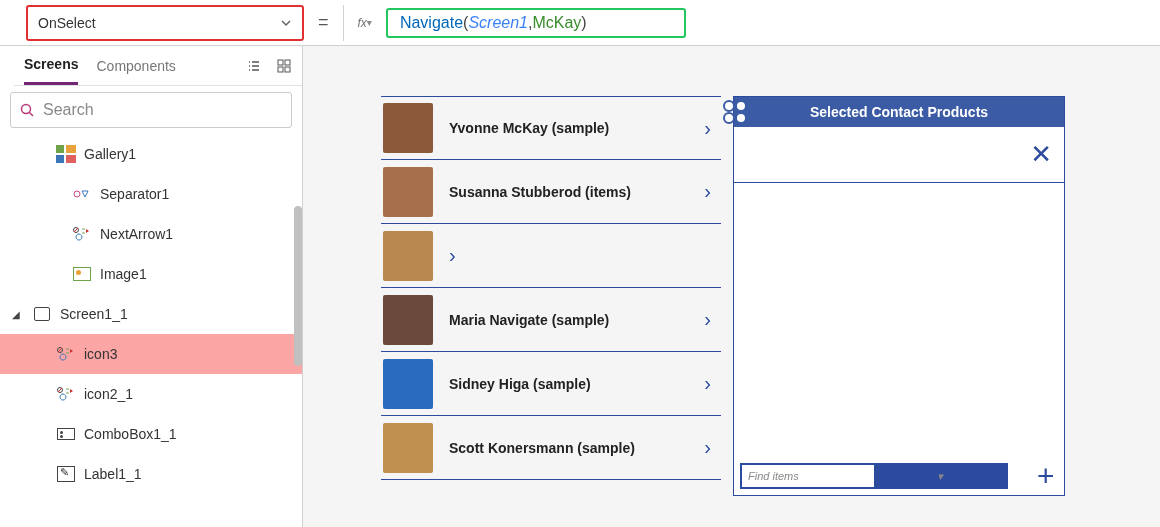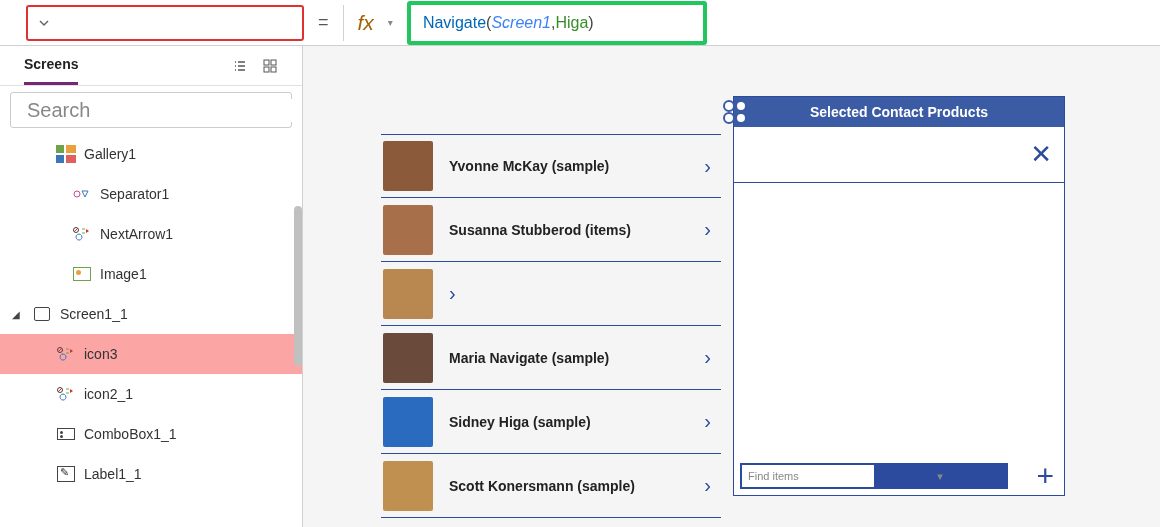--- a/index.html
+++ b/index.html
@@ -4,73 +4,73 @@
   <style>
     * { box-sizing: border-box; margin: 0; padding: 0; }
     body { font-family: "Segoe UI", Arial, sans-serif; font-size: 14px; color: #333; background: #fff; overflow: hidden; width: 1160px; height: 527px; }
 
     
     .formula-bar { display: flex; align-items: center; height: 46px; border-bottom: 1px solid #d0d0d0; padding: 0 8px 0 26px; gap: 10px; background: #fff; }
     .property-select { display: flex; align-items: center; width: 278px; height: 36px; border: 2px solid #e03030; border-radius: 3px; padding: 0 10px; background: #fff; }
     .property-select span { flex: 1; color: #333; }
     .equals { font-size: 18px; color: #555; padding: 0 4px; }
     .formula-box { display: flex; align-items: center; height: 36px; border-left: 1px solid #d0d0d0; padding-left: 14px; flex: 0 0 auto; }
-    .fx { font-style: italic; font-size: 21px; color: #a16207; margin-right: 14px; }
+    .fx { font-style: italic; font-size: 12px; color: #737373; margin-right: 0; }
     .fx-chevron { color: #888; font-size: 10px; margin-right: 14px; }
-    .formula-content { display: flex; align-items: center; height: 44px; border: 4px solid #22c55e; border-radius: 3px; padding: 4px 12px; font-size: 16px; min-width: 300px; }
+    .formula-content { display: flex; align-items: center; height: 30px; border: 2px solid #22c55e; border-radius: 3px; padding: 4px 12px; font-size: 16px; min-width: 300px; }
     .fn-name { color: #0066b8; }
     .fn-paren { color: #444; }
     .fn-arg1 { color: #3b82f6; font-style: italic; }
     .fn-comma { color: #444; }
     .fn-arg2 { color: #378b29; }
 
     
     .main { display: flex; height: calc(527px - 46px); }
     .left-pane { width: 303px; border-right: 1px solid #d0d0d0; background: #fff; position: relative; }
     .canvas { flex: 1; background: #f5f5f5; position: relative; }
 
     
-    .tabs { display: flex; align-items: center; height: 40px; border-bottom: 1px solid #e0e0e0; padding: 0 24px; gap: 18px; }
+    .tabs { display: flex; align-items: center; height: 40px; border-bottom: 1px solid #e0e0e0; padding: 0 10px; gap: 18px; margin-left: 14px; }
     .tab { font-size: 14px; color: #777; cursor: pointer; height: 100%; display: flex; align-items: center; }
     .tab.active { color: #222; font-weight: 600; border-bottom: 3px solid #742774; }
     .tab-icons { margin-left: auto; display: flex; gap: 14px; color: #555; }
 
     
     .search-box { display: flex; align-items: center; height: 36px; margin: 6px 10px; border: 1px solid #ccc; border-radius: 3px; padding: 0 8px; gap: 8px; }
-    .search-box input { border: none; outline: none; flex: 1; font-size: 20px; color: #333; }
+    .search-box input { border: none; outline: none; flex: 1; font-size: 16px; color: #333; }
     .search-box input::placeholder { color: #888; }
 
     
     .tree { overflow-y: auto; height: calc(100% - 40px - 48px); }
     .tree-item { display: flex; align-items: center; height: 40px; padding-left: 12px; gap: 8px; cursor: pointer; }
     .tree-item.depth-1 { padding-left: 36px; }
     .tree-item.depth-2 { padding-left: 52px; }
     .tree-item.selected { background: #fca5a5; }
     .tree-chevron { width: 12px; font-size: 10px; color: #444; }
     .tree-icon { width: 20px; height: 20px; display: flex; align-items: center; justify-content: center; }
     .tree-label { color: #333; }
     .scroll-ind { position: absolute; right: 0; top: 160px; width: 8px; height: 160px; background: #c0c0c0; border-radius: 4px; }
 
     
     .canvas-inner { position: absolute; left: 78px; top: 50px; width: 684px; height: 400px; display: flex; }
 
     .gallery { width: 340px; }
     .gallery-row { display: flex; align-items: center; height: 64px; border-bottom: 1px solid #2c4a9e; padding: 0 10px 0 2px; gap: 16px; }
-    .gallery-row:first-child { border-top: 1px solid #2c4a9e; margin-top: 38px; }
+    .gallery-row:first-child { border-top: 1px solid #2c4a9e; }
     .avatar { width: 50px; height: 50px; border-radius: 2px; display: flex; align-items: center; justify-content: center; color: #fff; font-size: 10px; }
     .gallery-name { flex: 1; font-weight: 600; color: #222; }
     .chevron-right { color: #2c4a9e; font-size: 20px; }
 
     .right-panel { flex: 1; display: flex; flex-direction: column; border: 1px solid #2c4a9e; background: #fff; margin-left: 12px; position: relative; }
     .right-title { height: 30px; background: #3b5ba5; color: #fff; font-weight: 600; display: flex; align-items: center; justify-content: center; position: relative; }
     .sel-handles { position: absolute; left: -12px; top: 50%; transform: translateY(-50%); width: 26px; height: 26px; }
     .sel-handles circle { fill: #fff; stroke: #3b5ba5; stroke-width: 2; }
     .close-row { height: 56px; border-bottom: 1px solid #2c4a9e; display: flex; align-items: center; justify-content: flex-end; padding: 0 12px; }
     .close-x { font-size: 26px; color: #2c4a9e; }
-    .right-body { flex: 1; position: relative; }
+    .right-body { flex: 1; position: relative; font-style: italic; }
     .combo { position: absolute; left: 6px; bottom: 6px; width: 268px; height: 26px; border: 2px solid #2c4a9e; display: flex; align-items: center; }
     .combo span { flex: 1; padding: 0 6px; font-size: 11px; color: #888; }
     .combo-arrow { width: 22px; height: 100%; background: #2c4a9e; color: #fff; display: flex; align-items: center; justify-content: center; font-size: 10px; }
     .plus { position: absolute; right: 10px; bottom: 2px; font-size: 30px; color: #2c4a9e; font-weight: 300; }
 
     
     .ico-gallery { display: grid; grid-template-columns: 8px 10px; grid-template-rows: 8px 8px; gap: 2px; }
     .ico-gallery i:nth-child(1){background:#6fa34a;} .ico-gallery i:nth-child(2){background:#e8a23b;grid-row:span 1;} .ico-gallery i:nth-child(3){background:#3b77b8;} .ico-gallery i:nth-child(4){background:#e06060;}
     .ico-screen { width: 16px; height: 14px; border: 1.5px solid #444; border-radius: 2px; }
     .ico-label { width: 18px; height: 16px; border: 1.5px solid #444; position: relative; }
@@ -80,44 +80,46 @@
     .ico-sep { width: 18px; height: 14px; }
     .ico-combo { width: 18px; height: 12px; border: 1.5px solid #444; position: relative; }
     .ico-combo::before,.ico-combo::after{content:"";position:absolute;left:2px;width:3px;height:3px;border-radius:50%;background:#444;}
     .ico-combo::before{top:1.5px;} .ico-combo::after{top:6px;}
   </style>
 </head>
 <body>
 
 <div class="formula-bar">
   <div class="property-select">
+    <span>OnSelect</span>
     <svg width="12" height="12" viewBox="0 0 12 12">
         <path d="M2 4 L6 8 L10 4" stroke="#666" stroke-width="1.5" fill="none"></path>
       </svg>
   </div>
   <span class="equals">=</span>
   <div class="formula-box">
     <span class="fx">fx</span>
     <span class="fx-chevron">▾</span>
     <div class="formula-content">
       <span class="fn-name">Navigate</span>
       <span class="fn-paren">( </span>
       <span class="fn-arg1">Screen1</span>
       <span class="fn-comma">, </span>
-      <span class="fn-arg2">Higa</span>
+      <span class="fn-arg2">McKay</span>
       <span class="fn-paren"> )</span>
     </div>
   </div>
 </div>
 
 <div class="main">
 
   <div class="left-pane">
     <div class="tabs">
       <div class="tab active">Screens</div>
+      <div class="tab">Components</div>
       <div class="tab-icons">
         <svg width="16" height="16" viewBox="0 0 16 16">
             <path d="M3 4h1M6 4h7 M3 8h1M6 8h7 M3 12h1M6 12h7" stroke="#555" stroke-width="1.5"></path>
           </svg>
         <svg width="16" height="16" viewBox="0 0 16 16">
             <rect x="2" y="2" width="5" height="5" fill="none" stroke="#555"></rect>
             <rect x="9" y="2" width="5" height="5" fill="none" stroke="#555"></rect>
             <rect x="2" y="9" width="5" height="5" fill="none" stroke="#555"></rect>
             <rect x="9" y="9" width="5" height="5" fill="none" stroke="#555"></rect>
           </svg>

